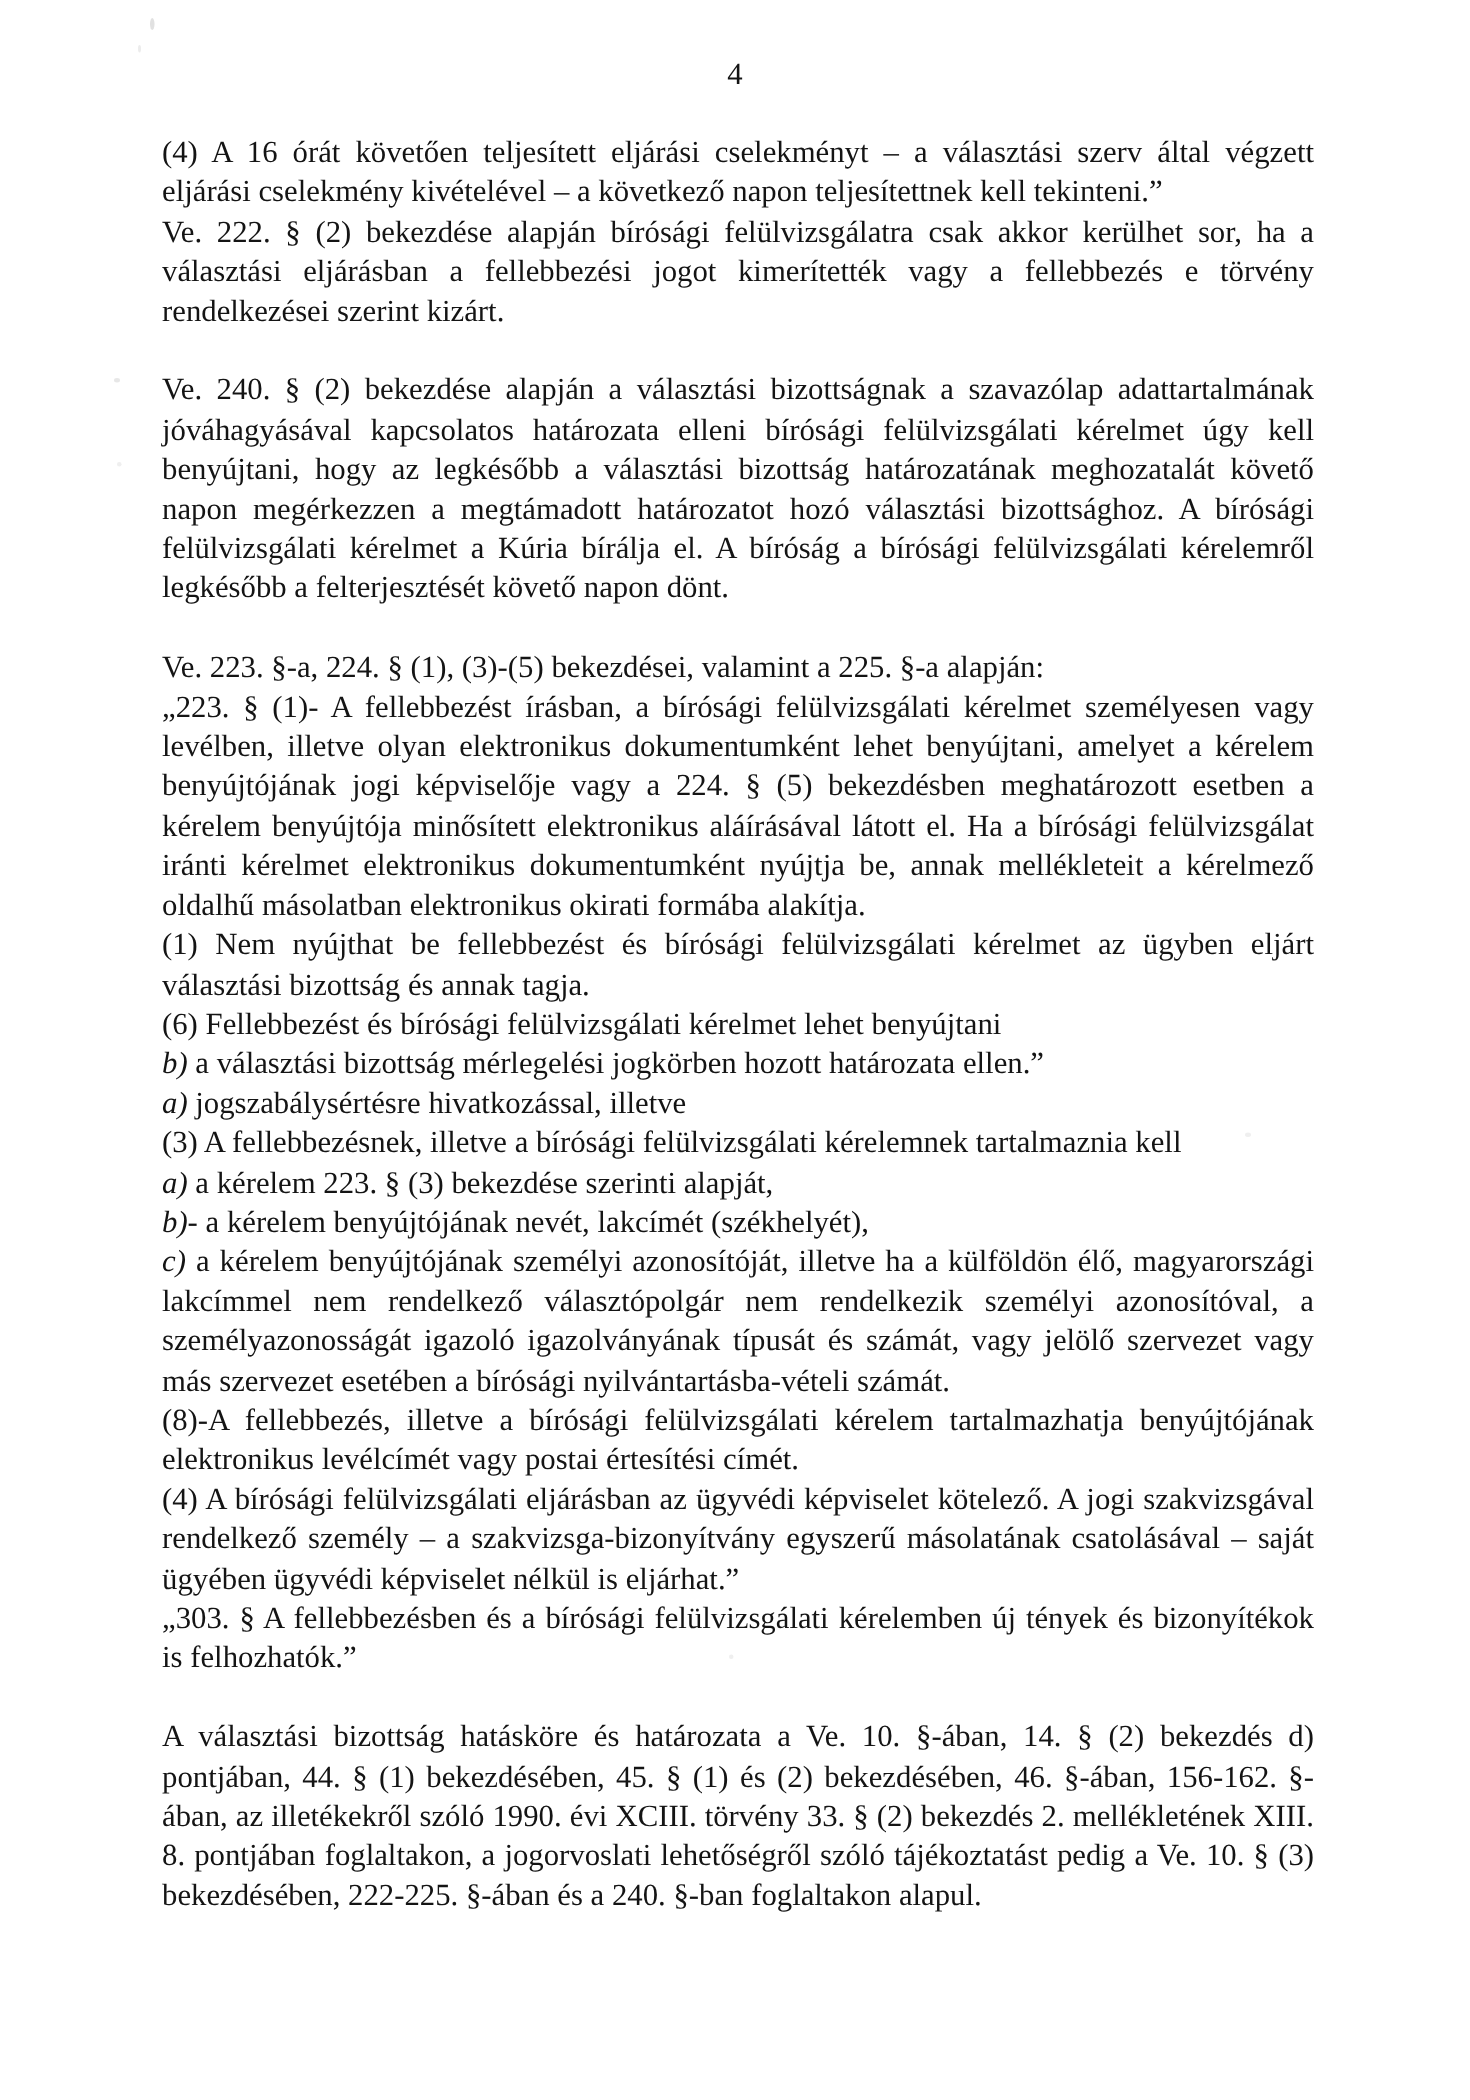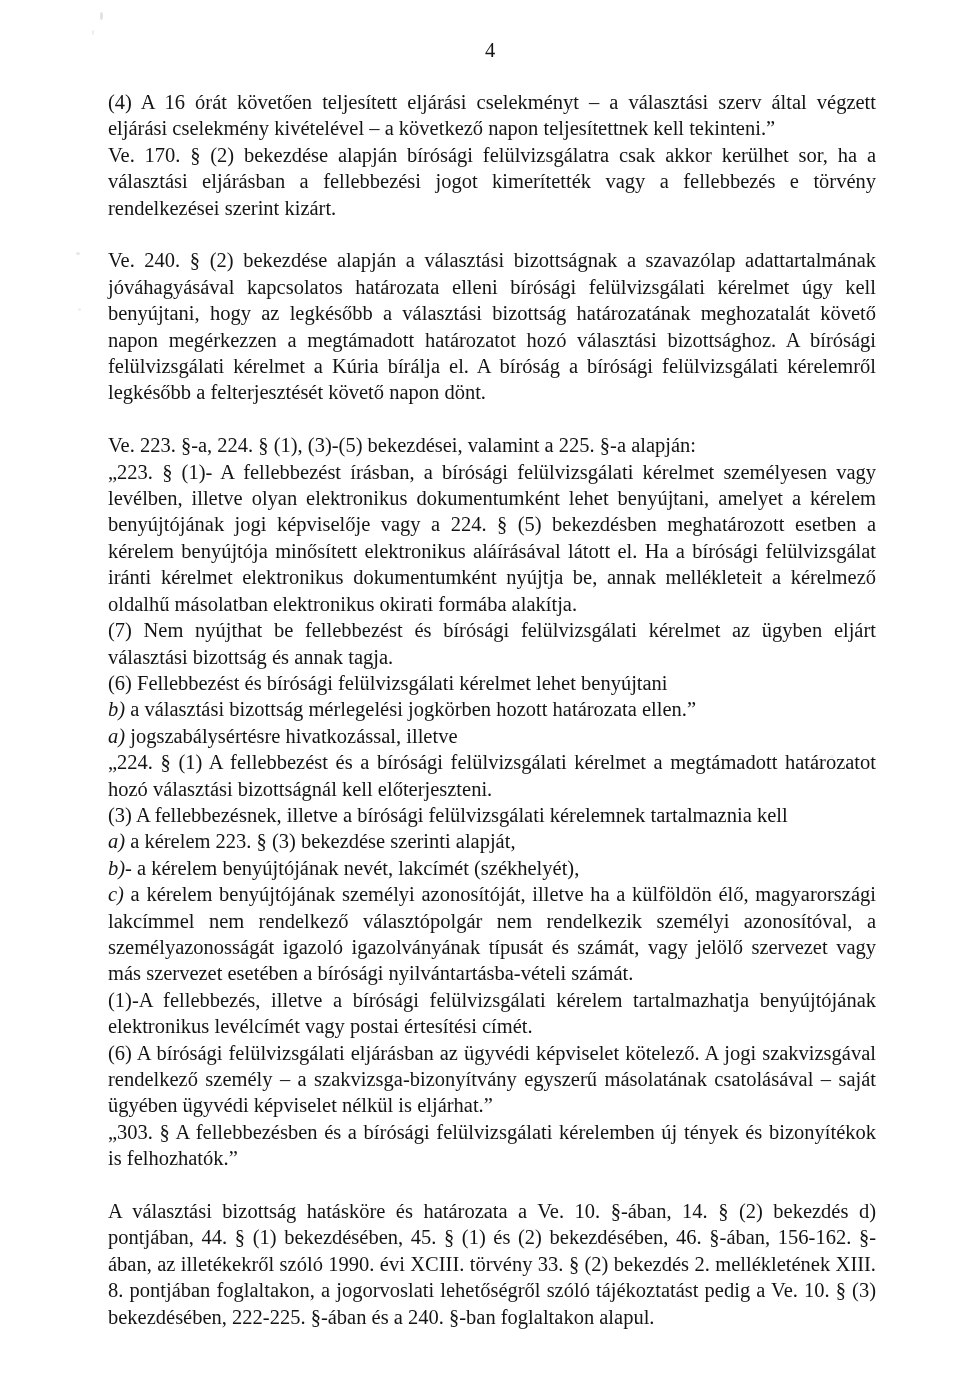--- a/index.html
+++ b/index.html
@@ -72,54 +72,53 @@
   <div class="speckle sp4"></div>
   <div class="speckle sp5"></div>
   <div class="speckle sp6"></div>
 
   <div class="page-number">4</div>
 
   <div class="body-text">
 
     <p>(4) A 16 órát követően teljesített eljárási cselekményt – a választási szerv által végzett eljárási cselekmény kivételével – a következő napon teljesítettnek kell tekinteni.”</p>
 
-    <p>Ve. 170. § (2) bekezdése alapján bírósági felülvizsgálatra csak akkor kerülhet sor, ha a választási eljárásban a fellebbezési jogot kimerítették vagy a fellebbezés e törvény rendelkezései szerint kizárt.</p>
+    <p>Ve. 222. § (2) bekezdése alapján bírósági felülvizsgálatra csak akkor kerülhet sor, ha a választási eljárásban a fellebbezési jogot kimerítették vagy a fellebbezés e törvény rendelkezései szerint kizárt.</p>
 
     <div class="blockgap"></div>
 
 
     <p>Ve. 240. § (2) bekezdése alapján a választási bizottságnak a szavazólap adattartalmának jóváhagyásával kapcsolatos határozata elleni bírósági felülvizsgálati kérelmet úgy kell benyújtani, hogy az legkésőbb a választási bizottság határozatának meghozatalát követő napon megérkezzen a megtámadott határozatot hozó választási bizottsághoz. A bírósági felülvizsgálati kérelmet a Kúria bírálja el. A bíróság a bírósági felülvizsgálati kérelemről legkésőbb a felterjesztését követő napon dönt.</p>
 
     <div class="blockgap"></div>
 
     <p class="nj">Ve. 223. §-a, 224. § (1), (3)-(5) bekezdései, valamint a 225. §-a alapján:</p>
 
     <p>„223. § (1)‑ A fellebbezést írásban, a bírósági felülvizsgálati kérelmet személyesen vagy levélben, illetve olyan elektronikus dokumentumként lehet benyújtani, amelyet a kérelem benyújtójának jogi képviselője vagy a 224. § (5) bekezdésben meghatározott esetben a kérelem benyújtója minősített elektronikus aláírásával látott el. Ha a bírósági felülvizsgálat iránti kérelmet elektronikus dokumentumként nyújtja be, annak mellékleteit a kérelmező oldalhű másolatban elektronikus okirati formába alakítja.</p>
 
-    <p>(7) Nem nyújthat be fellebbezést és bírósági felülvizsgálati kérelmet az ügyben eljárt választási bizottság és annak tagja.</p>
+    <p>(1) Nem nyújthat be fellebbezést és bírósági felülvizsgálati kérelmet az ügyben eljárt választási bizottság és annak tagja.</p>
 
     <p class="nj">(6) Fellebbezést és bírósági felülvizsgálati kérelmet lehet benyújtani</p>
 
     <p class="nj"><span class="it">b)</span> a választási bizottság mérlegelési jogkörben hozott határozata ellen.”</p>
 
     <p class="nj"><span class="it">a)</span> jogszabálysértésre hivatkozással, illetve</p>
 
-    <p>„224. § (1) A fellebbezést és a bírósági felülvizsgálati kérelmet a megtámadott határozatot hozó választási bizottságnál kell előterjeszteni.</p>
 
     <p class="nj">(3) A fellebbezésnek, illetve a bírósági felülvizsgálati kérelemnek tartalmaznia kell</p>
 
     <p class="nj"><span class="it">a)</span> a kérelem 223. § (3) bekezdése szerinti alapját,</p>
 
     <p class="nj"><span class="it">b)</span>‑ a kérelem benyújtójának nevét, lakcímét (székhelyét),</p>
 
     <p><span class="it">c)</span> a kérelem benyújtójának személyi azonosítóját, illetve ha a külföldön élő, magyarországi lakcímmel nem rendelkező választópolgár nem rendelkezik személyi azonosítóval, a személyazonosságát igazoló igazolványának típusát és számát, vagy jelölő szervezet vagy más szervezet esetében a bírósági nyilvántartásba-vételi számát.</p>
 
-    <p>(1)‑A fellebbezés, illetve a bírósági felülvizsgálati kérelem tartalmazhatja benyújtójának elektronikus levélcímét vagy postai értesítési címét.</p>
+    <p>(8)‑A fellebbezés, illetve a bírósági felülvizsgálati kérelem tartalmazhatja benyújtójának elektronikus levélcímét vagy postai értesítési címét.</p>
 
-    <p>(6) A bírósági felülvizsgálati eljárásban az ügyvédi képviselet kötelező. A jogi szakvizsgával rendelkező személy – a szakvizsga-bizonyítvány egyszerű másolatának csatolásával – saját ügyében ügyvédi képviselet nélkül is eljárhat.”</p>
+    <p>(4) A bírósági felülvizsgálati eljárásban az ügyvédi képviselet kötelező. A jogi szakvizsgával rendelkező személy – a szakvizsga-bizonyítvány egyszerű másolatának csatolásával – saját ügyében ügyvédi képviselet nélkül is eljárhat.”</p>
 
     <p>„303. § A fellebbezésben és a bírósági felülvizsgálati kérelemben új tények és bizonyítékok is felhozhatók.”</p>
 
     <div class="blockgap"></div>
 
     <p>A választási bizottság hatásköre és határozata a Ve. 10. §-ában, 14. § (2) bekezdés d) pontjában, 44. § (1) bekezdésében, 45. § (1) és (2) bekezdésében, 46. §-ában, 156-162. §-ában, az illetékekről szóló 1990. évi XCIII. törvény 33. § (2) bekezdés 2. mellékletének XIII. 8. pontjában foglaltakon, a jogorvoslati lehetőségről szóló tájékoztatást pedig a Ve. 10. § (3) bekezdésében, 222-225. §-ában és a 240. §-ban foglaltakon alapul.</p>
 
   </div>
 </div>
 

